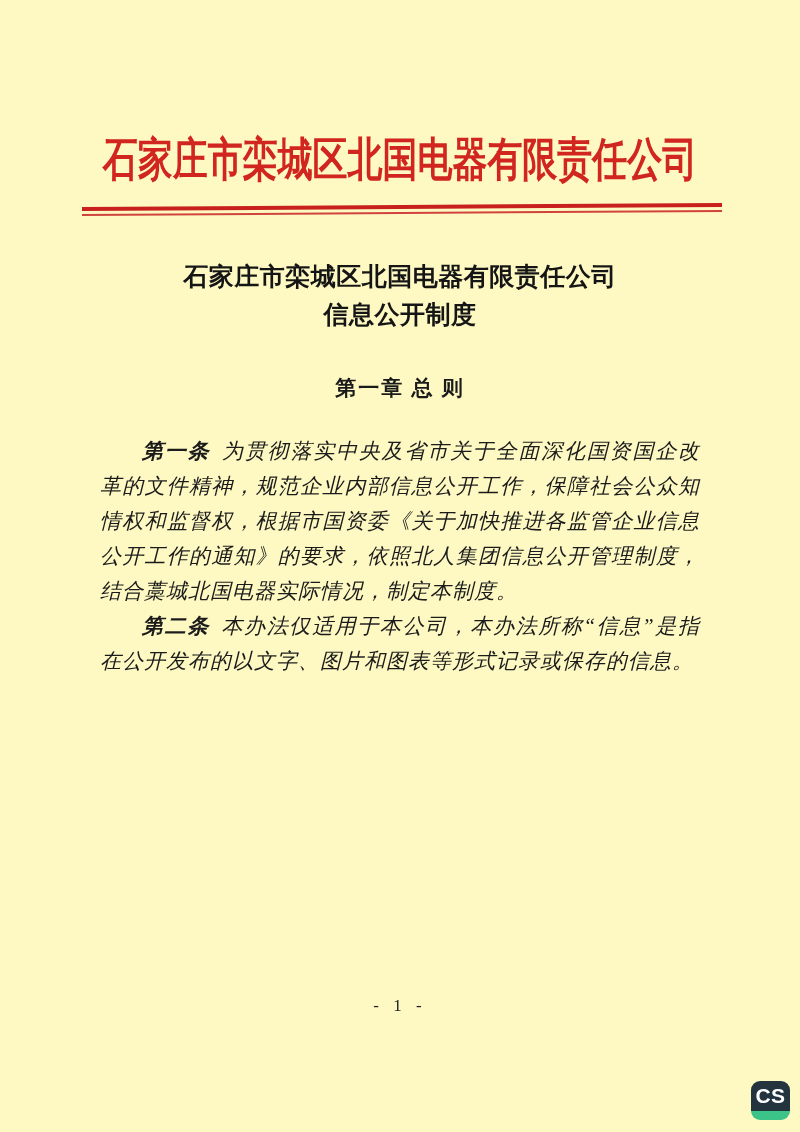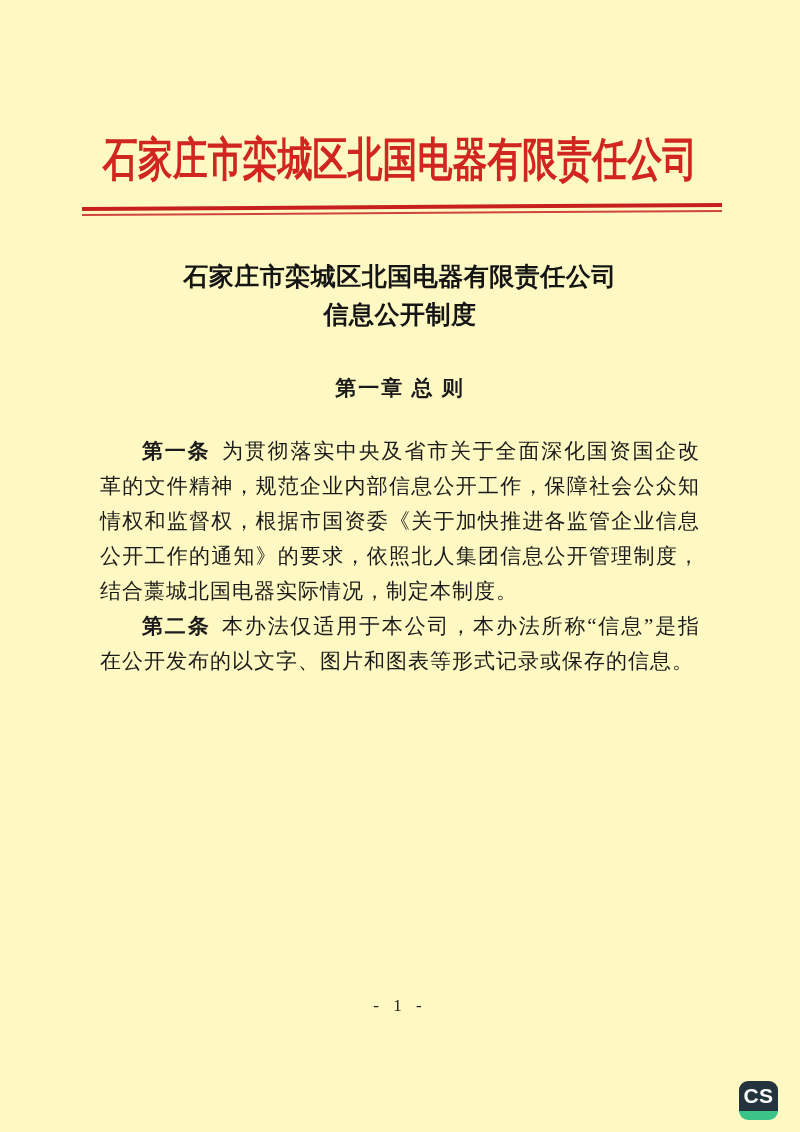--- a/index.html
+++ b/index.html
@@ -57,20 +57,21 @@
   
   .body-text {
     margin: 32px 100px 8px 100px;
     width: 600px;
     color: #1b1b1b;
     font-size: 21px;
     line-height: 35px;
     text-align: justify;
     text-justify: inter-ideograph;
     letter-spacing: 1px;
+    font-style: italic;
   }
   .body-text p {
     margin: 0;
     text-indent: 2em;
   }
   .article-label {
     font-weight: bold;
     margin-right: 0.55em;
   }
 
@@ -81,21 +82,21 @@
     width: 100%;
     text-align: center;
     color: #222;
     font-size: 17px;
     letter-spacing: 5px;
   }
 
   
   .watermark {
     position: absolute;
-    top: 1081px; right: 22px;
+    top: 1081px; right: 10px;
     display: flex;
     align-items: center;
     gap: 25px;
   }
   .cs-logo {
     width: 39px; height: 39px;
     border-radius: 9px;
     background: linear-gradient(to bottom, #23343f 0%, #23343f 76%, #3cc488 76%, #3cc488 100%);
     display: flex;
     align-items: flex-start;

